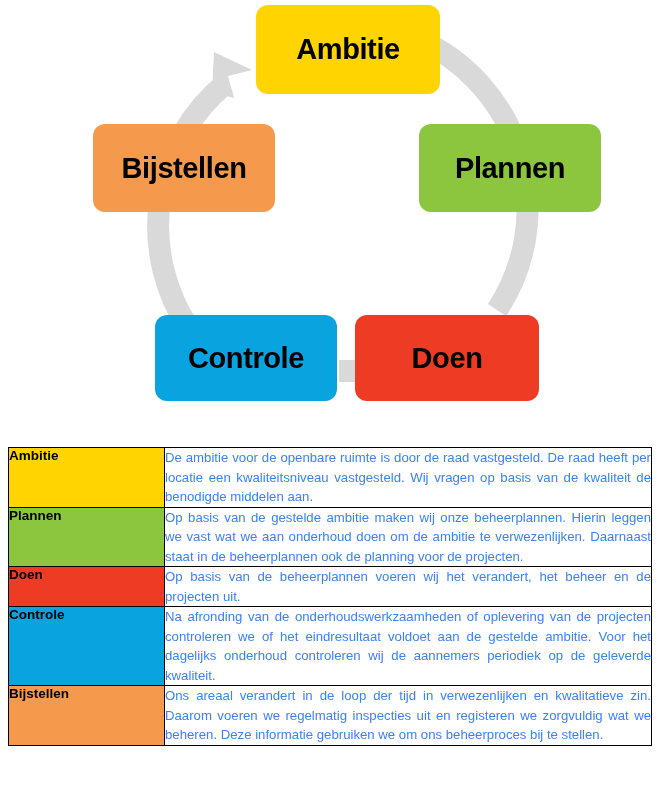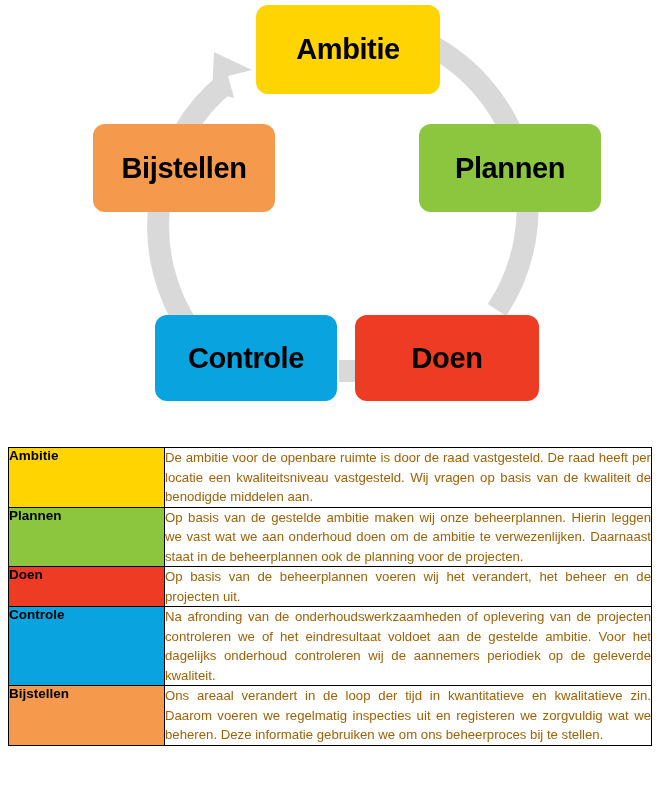--- a/index.html
+++ b/index.html
@@ -70,21 +70,21 @@
     width: 155px;
     padding: 4px 0 4px 8px;
     font-weight: bold;
     font-size: 13.5px;
     color: #000000;
     line-height: 1.15;
   }
   .cell-desc {
     padding: 5px 9px 5px 10px;
     font-size: 13.2px;
-    color: #a16207;
+    color: #3b82f6;
     line-height: 1.48;
     text-align: justify;
     text-justify: inter-word;
     hyphens: none;
   }
   .row-ambitie    .cell-name { background: #FFD400; }
   .row-plannen    .cell-name { background: #8CC63E; }
   .row-doen       .cell-name { background: #EE3B24; }
   .row-controle   .cell-name { background: #09A3DF; }
   .row-bijstellen .cell-name { background: #F59A4C; }
@@ -143,16 +143,16 @@
     <tr class="row-doen">
       <td class="cell-name">Doen</td>
       <td class="cell-desc">Op basis van de beheerplannen voeren wij het verandert, het beheer en de projecten uit.</td>
     </tr>
     <tr class="row-controle">
       <td class="cell-name">Controle</td>
       <td class="cell-desc">Na afronding van de onderhoudswerkzaamheden of oplevering van de projecten controleren we of het eindresultaat voldoet aan de gestelde ambitie. Voor het dagelijks onderhoud controleren wij de aannemers periodiek op de geleverde kwaliteit.</td>
     </tr>
     <tr class="row-bijstellen">
       <td class="cell-name">Bijstellen</td>
-      <td class="cell-desc">Ons areaal verandert in de loop der tijd in kwantitatieve en kwalitatieve zin. Daarom voeren we regelmatig inspecties uit en registeren we zorgvuldig wat we beheren. Deze informatie gebruiken we om ons beheerproces bij te stellen.</td>
+      <td class="cell-desc">Ons areaal verandert in de loop der tijd in verwezenlijken en kwalitatieve zin. Daarom voeren we regelmatig inspecties uit en registeren we zorgvuldig wat we beheren. Deze informatie gebruiken we om ons beheerproces bij te stellen.</td>
     </tr>
   </tbody>
 </table>
 
 </body></html>

